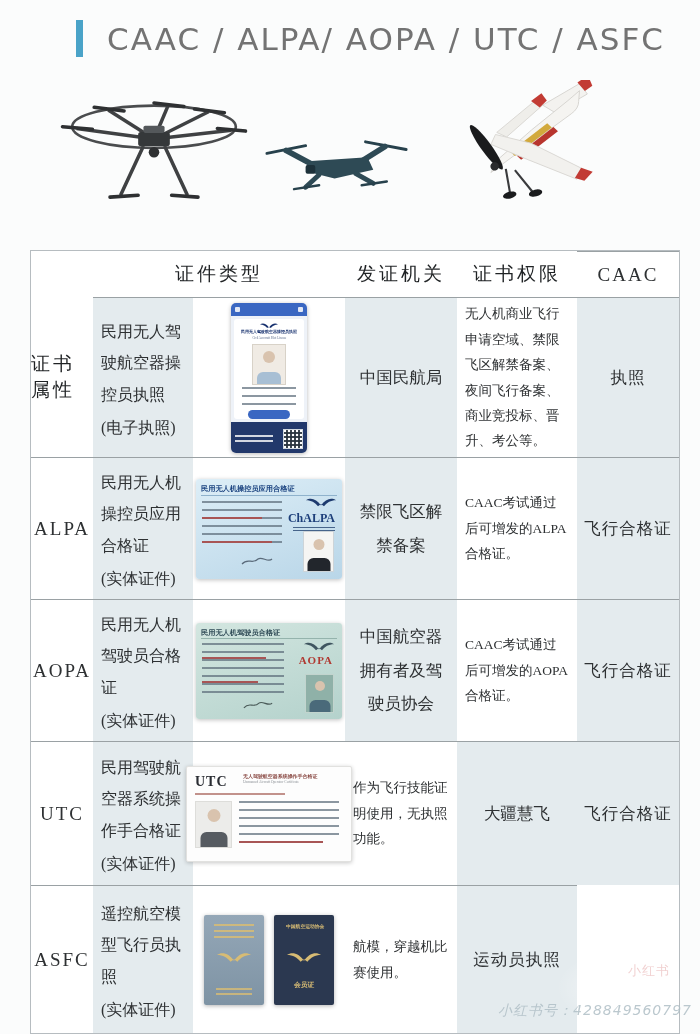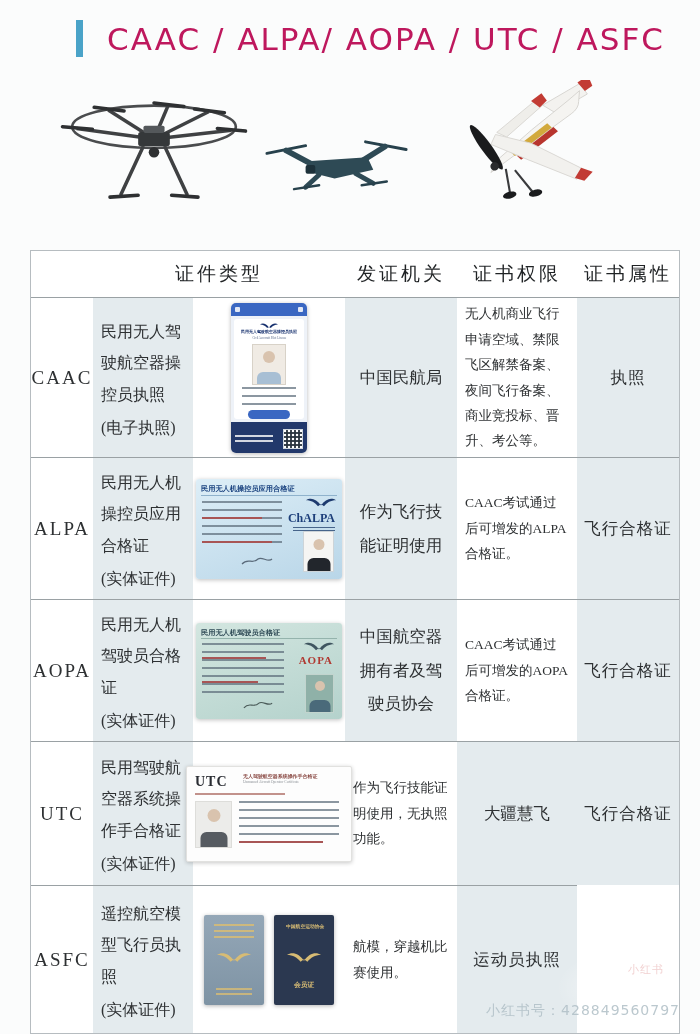--- a/index.html
+++ b/index.html
@@ -4,21 +4,21 @@
 <style>
   html,body { margin:0; padding:0; }
   .page {
     position:relative; width:700px; height:1034px; overflow:hidden;
     background:#fbfcfc; font-family:"DejaVu Sans","Liberation Sans",sans-serif;
     color:#2e3133;
   }
   
   .hdr { position:absolute; top:20px; left:76px; display:flex; align-items:center; }
   .accent-bar { width:7px; height:37px; background:#4aa3c8; margin-right:24px; }
-  .title { font-size:31px; letter-spacing:2px; color:#be185d; font-weight:500; white-space:nowrap; }
+  .title { font-size:31px; letter-spacing:2px; color:#737373; font-weight:500; white-space:nowrap; }
 
   
   .drones { position:absolute; top:88px; left:0; width:700px; height:152px; }
   .shadow { position:absolute; border-radius:50%; background:#e0e2e2; filter:blur(3px); }
   .sh1 { left:95px;  top:212px; width:130px; height:17px; }
   .sh2 { left:295px; top:214px; width:85px;  height:12px; }
   .sh3 { left:470px; top:212px; width:115px; height:17px; }
   .drone { position:absolute; }
   .d1 { left:48px;  top:0px;   width:212px; height:132px; }
   .d2 { left:265px; top:42px;  width:145px; height:70px; }
@@ -114,22 +114,22 @@
   .bk-left { background:linear-gradient(#94a7b7,#7e93a4); }
   .bk-right { background:#2b3850; }
   .bk-lines { position:absolute; left:10px; top:9px; width:40px; height:14px; background-image:repeating-linear-gradient(to bottom,#d8bc74 0 2px, transparent 2px 6px); opacity:.85; }
   .bk-wings { position:absolute; left:50%; transform:translateX(-50%); top:36px; width:34px; height:13px; }
   .bk-foot { position:absolute; left:12px; bottom:8px; width:36px; height:9px; background-image:repeating-linear-gradient(to bottom,#d8bc74 0 2px, transparent 2px 5px); opacity:.8; }
   .bkr-title { position:absolute; left:0; top:8px; width:60px; text-align:center; font-size:8px; transform:scale(.6); transform-origin:center top; color:#d8bc74; font-weight:700; white-space:nowrap; }
   .bkr-label { position:absolute; left:0; bottom:12px; width:60px; text-align:center; font-size:9px; transform:scale(.75); transform-origin:center top; color:#d8bc74; font-weight:700; }
 
   
   .wm-blob { position:absolute; right:14px; top:950px; width:130px; height:75px; background:radial-gradient(ellipse at center, rgba(255,255,255,.6), rgba(255,255,255,0) 70%); pointer-events:none; }
-  .wm-badge { position:absolute; right:36px; top:962px; font-size:11px; color:rgba(232,178,178,.6); letter-spacing:1px; }
-  .wm-id { position:absolute; right:20px; top:1002px; font-size:14px; color:rgba(175,190,198,.85); letter-spacing:1px; white-space:nowrap; }
+  .wm-badge { position:absolute; right:30px; top:962px; font-size:13px; color:rgba(232,178,178,.6); letter-spacing:1px; }
+  .wm-id { position:absolute; right:8px; top:1002px; font-size:14px; color:rgba(175,190,198,.85); letter-spacing:1px; white-space:nowrap;font-style:italic; }
 </style>
 </head>
 <body>
 
 <div class="page">
 
   <div class="hdr">
     <div class="accent-bar"></div>
     <div class="title">CAAC / ALPA/ AOPA / UTC / ASFC</div>
   </div>
@@ -195,23 +195,23 @@
       </g>
     </svg>
   </div>
 
   <div class="cert-table">
 
     <div class="cell"></div>
     <div class="cell span2 th">证件类型</div>
     <div class="cell th">发证机关</div>
     <div class="cell th">证书权限</div>
+    <div class="cell bt rowlabel">CAAC</div>
+
     <div class="cell th">证书属性</div>
-
-    <div class="cell bt rowlabel">CAAC</div>
     <div class="cell bt tint typecell">
       <div class="typemain">民用无人驾驶航空器操控员执照</div>
       <div class="typenote">(电子执照)</div>
     </div>
     <div class="cell bt">
       <div class="phone">
         <div class="phone-status">
           <span class="dot"></span>
           <span class="dot"></span>
         </div>
@@ -259,21 +259,21 @@
         <div class="redbar" style="left:6px; top:62px; width:70px;"></div>
         <div class="alpa-photo avatar">
           <div class="head"></div>
           <div class="torso"></div>
         </div>
         <svg class="sig alpa-sig" viewBox="0 0 34 12">
           <path d="M2 9 C8 2 12 10 18 4 C22 1 28 8 32 4" fill="none" stroke="#5a6a7a" stroke-width="1.2"></path>
         </svg>
       </div>
     </div>
-    <div class="cell bt tint authcell">作为飞行技能证明使用</div>
+    <div class="cell bt tint authcell">禁限飞区解禁备案</div>
     <div class="cell bt permcell">CAAC考试通过后可增发的ALPA合格证。</div>
     <div class="cell bt tint attrcell">飞行合格证</div>
 
     <div class="cell bt rowlabel">AOPA</div>
     <div class="cell bt tint typecell">
       <div class="typemain">民用无人机驾驶员合格证</div>
       <div class="typenote">(实体证件)</div>
     </div>
     <div class="cell bt">
       <div class="aopa-card">

